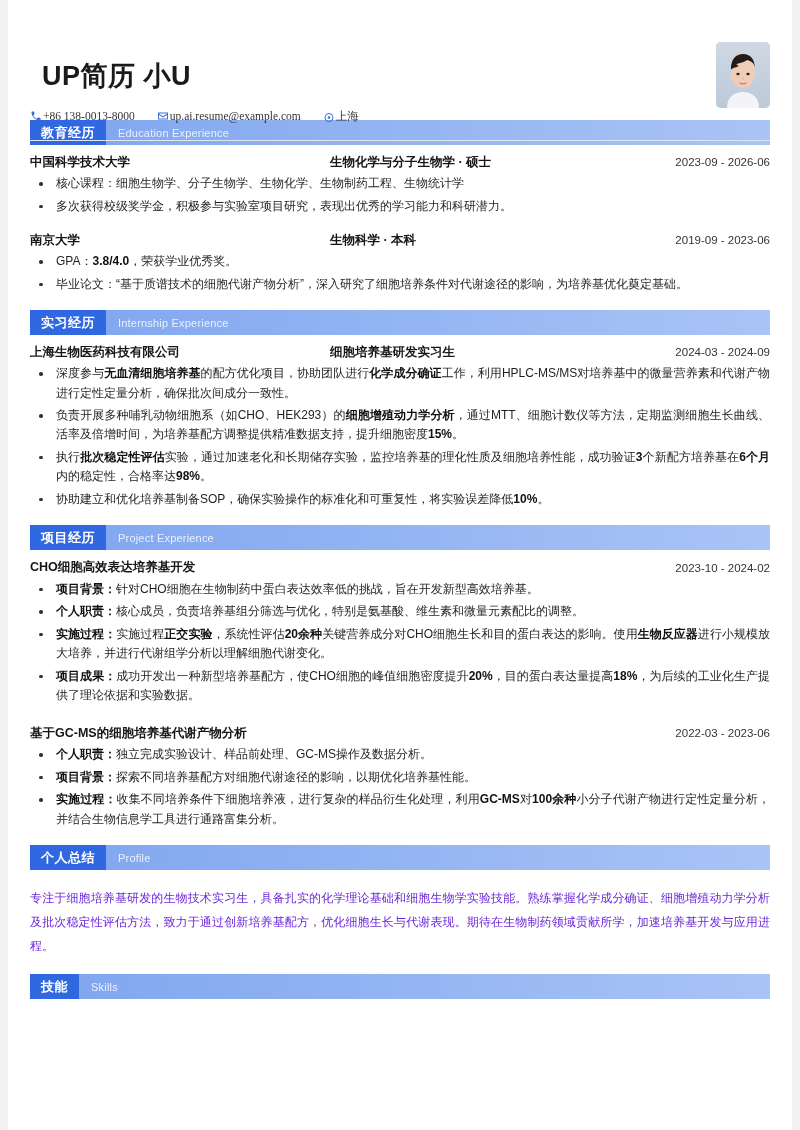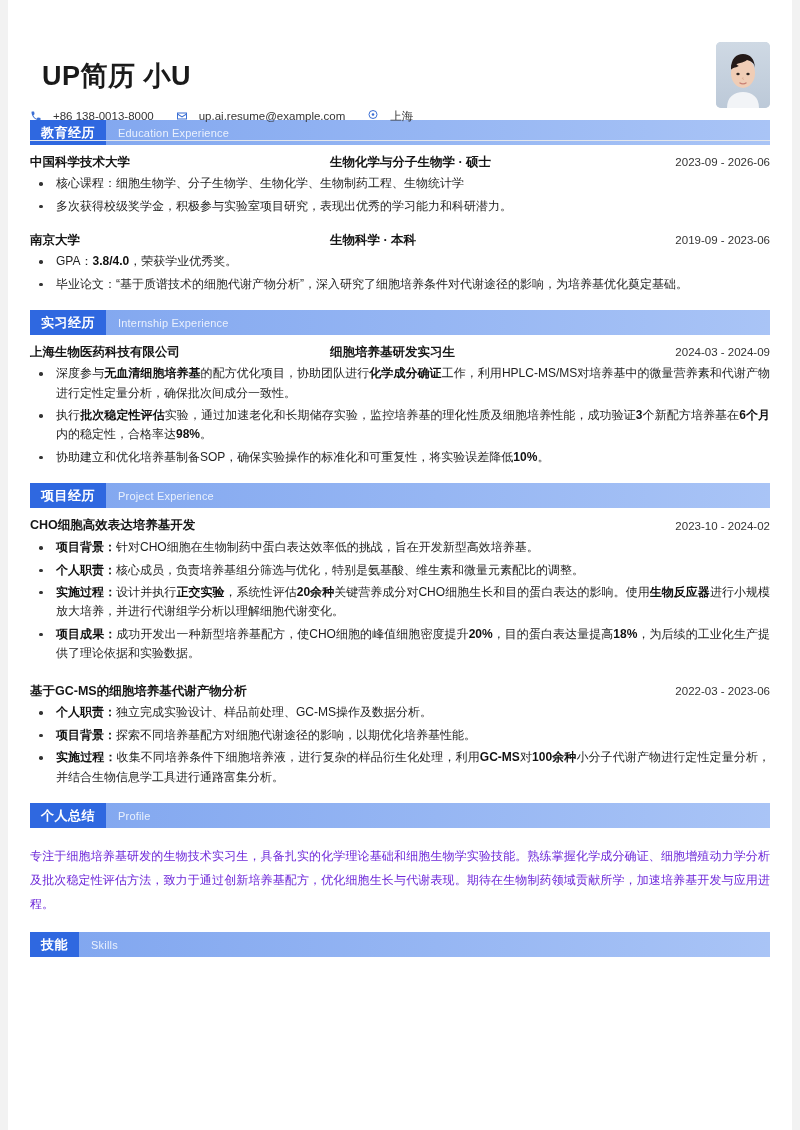--- a/index.html
+++ b/index.html
@@ -47,25 +47,26 @@
     padding-top: 16px;
   }
   .contact-row {
     display: flex;
     align-items: center;
     gap: 22px;
     margin-top: 17px;
   }
   .contact-item {
     display: flex;
-    align-items: flex-start;
-    gap: 11px;
+    align-items: flex-end;
+    gap: 1px;
     font-size: 11.5px;
     color: #333333;
     white-space: nowrap;
+    font-family: Liberation Serif, serif;
   }
   .contact-item .ci {
     display: inline-flex;
     width: 12px;
     height: 12px;
     color: #3b6fd4;
     flex: 0 0 auto;
   }
   .contact-item .ci svg { display: block; }
 
@@ -301,39 +302,40 @@
     </div>
 
     <div>
       <div class="entry-row">
         <div class="e-org">上海生物医药科技有限公司</div>
         <div class="e-mid">细胞培养基研发实习生</div>
         <div class="e-date">2024-03 - 2024-09</div>
       </div>
       <ul class="bullets">
           <li><span>深度参与</span><span class="b">无血清细胞培养基</span><span>的配方优化项目，协助团队进行</span><span class="b">化学成分确证</span><span>工作，利用HPLC-MS/MS对培养基中的微量营养素和代谢产物进行定性定量分析，确保批次间成分一致性。</span></li>
+          <li><span>负责开展多种哺乳动物细胞系（如CHO、HEK293）的</span><span class="b">细胞增殖动力学分析</span><span>，通过MTT、细胞计数仪等方法，定期监测细胞生长曲线、活率及倍增时间，为培养基配方调整提供精准数据支持，提升细胞密度</span><span class="b">15%</span><span>。</span></li>
           <li><span>执行</span><span class="b">批次稳定性评估</span><span>实验，通过加速老化和长期储存实验，监控培养基的理化性质及细胞培养性能，成功验证</span><span class="b">3</span><span>个新配方培养基在</span><span class="b">6个月</span><span>内的稳定性，合格率达</span><span class="b">98%</span><span>。</span></li>
           <li><span>协助建立和优化培养基制备SOP，确保实验操作的标准化和可重复性，将实验误差降低</span><span class="b">10%</span><span>。</span></li>
         </ul>
     </div>
 
     <div class="sec-head">
       <div class="cn">项目经历</div>
       <div class="en">Project Experience</div>
     </div>
 
     <div>
       <div class="proj-row">
         <div class="proj-title">CHO细胞高效表达培养基开发</div>
         <div class="proj-date">2023-10 - 2024-02</div>
       </div>
       <ul class="bullets">
           <li><span class="b">项目背景：</span><span>针对CHO细胞在生物制药中蛋白表达效率低的挑战，旨在开发新型高效培养基。</span></li>
           <li><span class="b">个人职责：</span><span>核心成员，负责培养基组分筛选与优化，特别是氨基酸、维生素和微量元素配比的调整。</span></li>
-          <li><span class="b">实施过程：</span><span>设计并执行</span><span class="b">正交实验</span><span>，系统性评估</span><span class="b">20余种</span><span>关键营养成分对CHO细胞生长和目的蛋白表达的影响。使用</span><span class="b">生物反应器</span><span>进行小规模放大培养，并进行代谢组学分析以理解细胞代谢变化。</span></li>
+          <li><span class="b">实施过程：</span><span>实施过程</span><span class="b">正交实验</span><span>，系统性评估</span><span class="b">20余种</span><span>关键营养成分对CHO细胞生长和目的蛋白表达的影响。使用</span><span class="b">生物反应器</span><span>进行小规模放大培养，并进行代谢组学分析以理解细胞代谢变化。</span></li>
           <li><span class="b">项目成果：</span><span>成功开发出一种新型培养基配方，使CHO细胞的峰值细胞密度提升</span><span class="b">20%</span><span>，目的蛋白表达量提高</span><span class="b">18%</span><span>，为后续的工业化生产提供了理论依据和实验数据。</span></li>
         </ul>
     </div>
 
     <div style="height:10px"></div>
 
     <div>
       <div class="proj-row">
         <div class="proj-title">基于GC-MS的细胞培养基代谢产物分析</div>
         <div class="proj-date">2022-03 - 2023-06</div>

